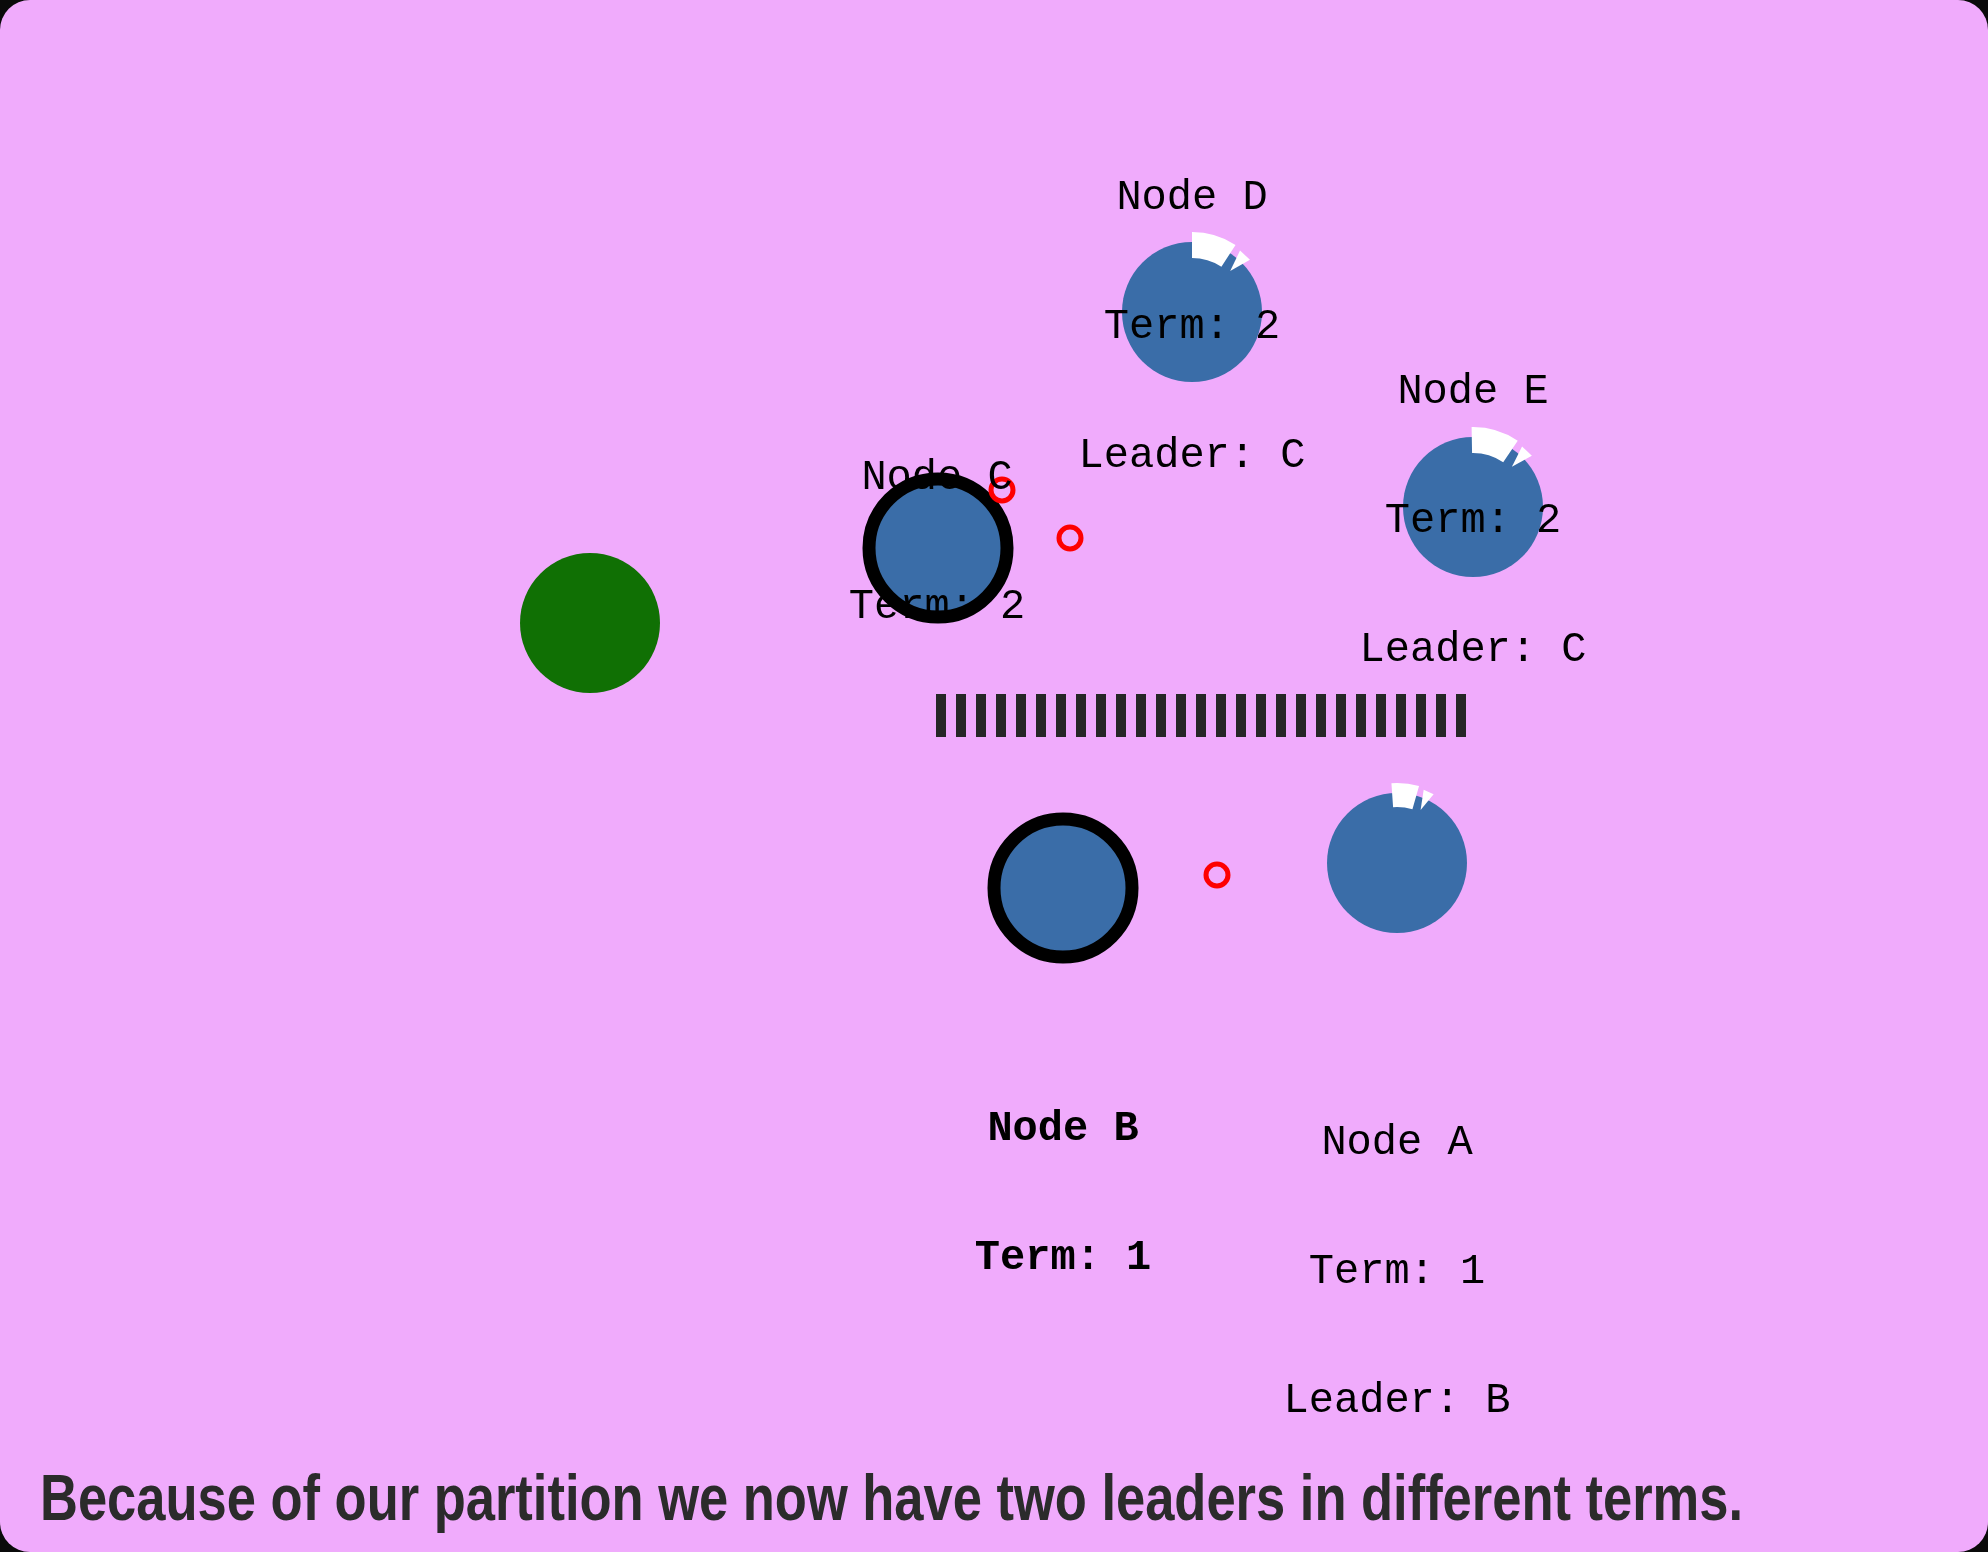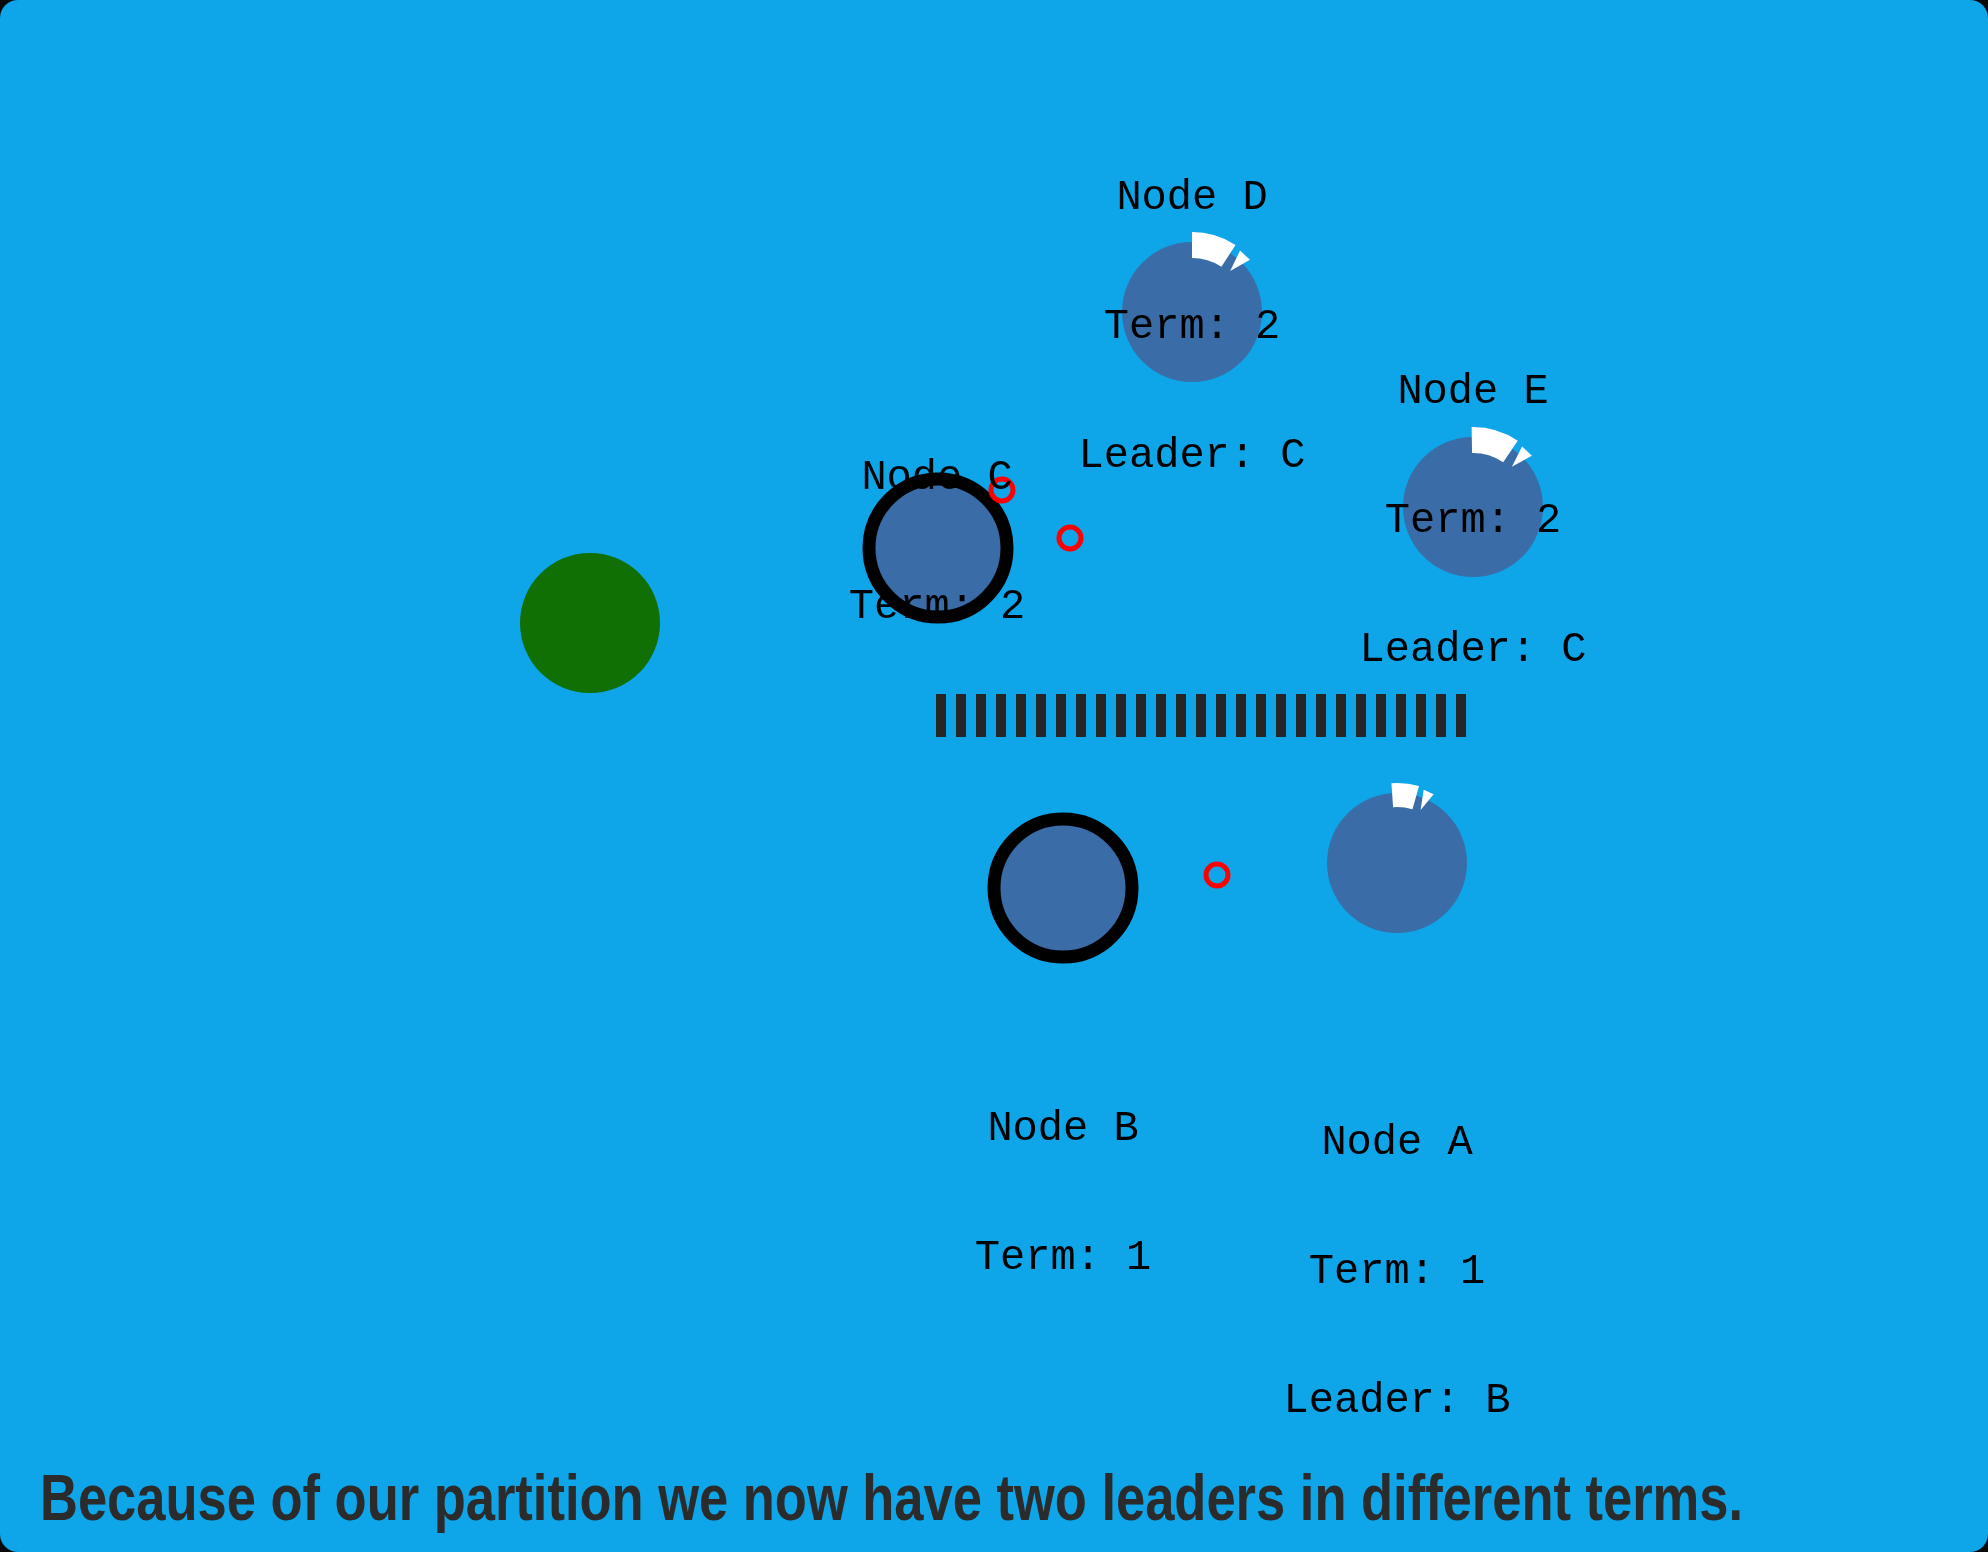--- a/index.html
+++ b/index.html
@@ -1,20 +1,20 @@
 <!DOCTYPE html>
 <html><head>
 <meta charset="utf-8">
 <style>
   html,body{margin:0;padding:0;background:#0a0a0a;}
   .page{
     position:relative;
     width:1988px;height:1552px;
-    background:#0ea5e9;
-    border-radius:18px;
+    background:#f0abfc;
+    border-radius:30px;
     overflow:hidden;
     font-family:"Liberation Sans", sans-serif;
   }
   #diagram-svg{position:absolute;left:0;top:0;}
   .node-label{
     position:absolute;
     transform:translateX(-50%);
     text-align:center;
     font-family:"Liberation Mono","DejaVu Sans Mono",monospace;
     font-size:42px;
@@ -109,21 +109,21 @@
     <div>Node E</div>
     <div>Term: 2</div>
     <div>Leader: C</div>
   </div>
 
   <div class="node-label" id="label-node-c" style="left: 937px; top: 371px; color: rgb(0, 0, 0);">
     <div>Node C</div>
     <div>Term: 2</div>
   </div>
 
-  <div class="node-label" id="label-node-b" style="left: 1063px; top: 1022px; color: rgb(0, 0, 0);">
+  <div class="node-label" id="label-node-b" style="left: 1063px; top: 1022px; color: rgb(0, 0, 0); font-weight: bold;">
     <div>Node B</div>
     <div>Term: 1</div>
   </div>
 
   <div class="node-label" id="label-node-a" style="left: 1397px; top: 1036px; color: rgb(0, 0, 0);">
     <div>Node A</div>
     <div>Term: 1</div>
     <div>Leader: B</div>
   </div>
 

